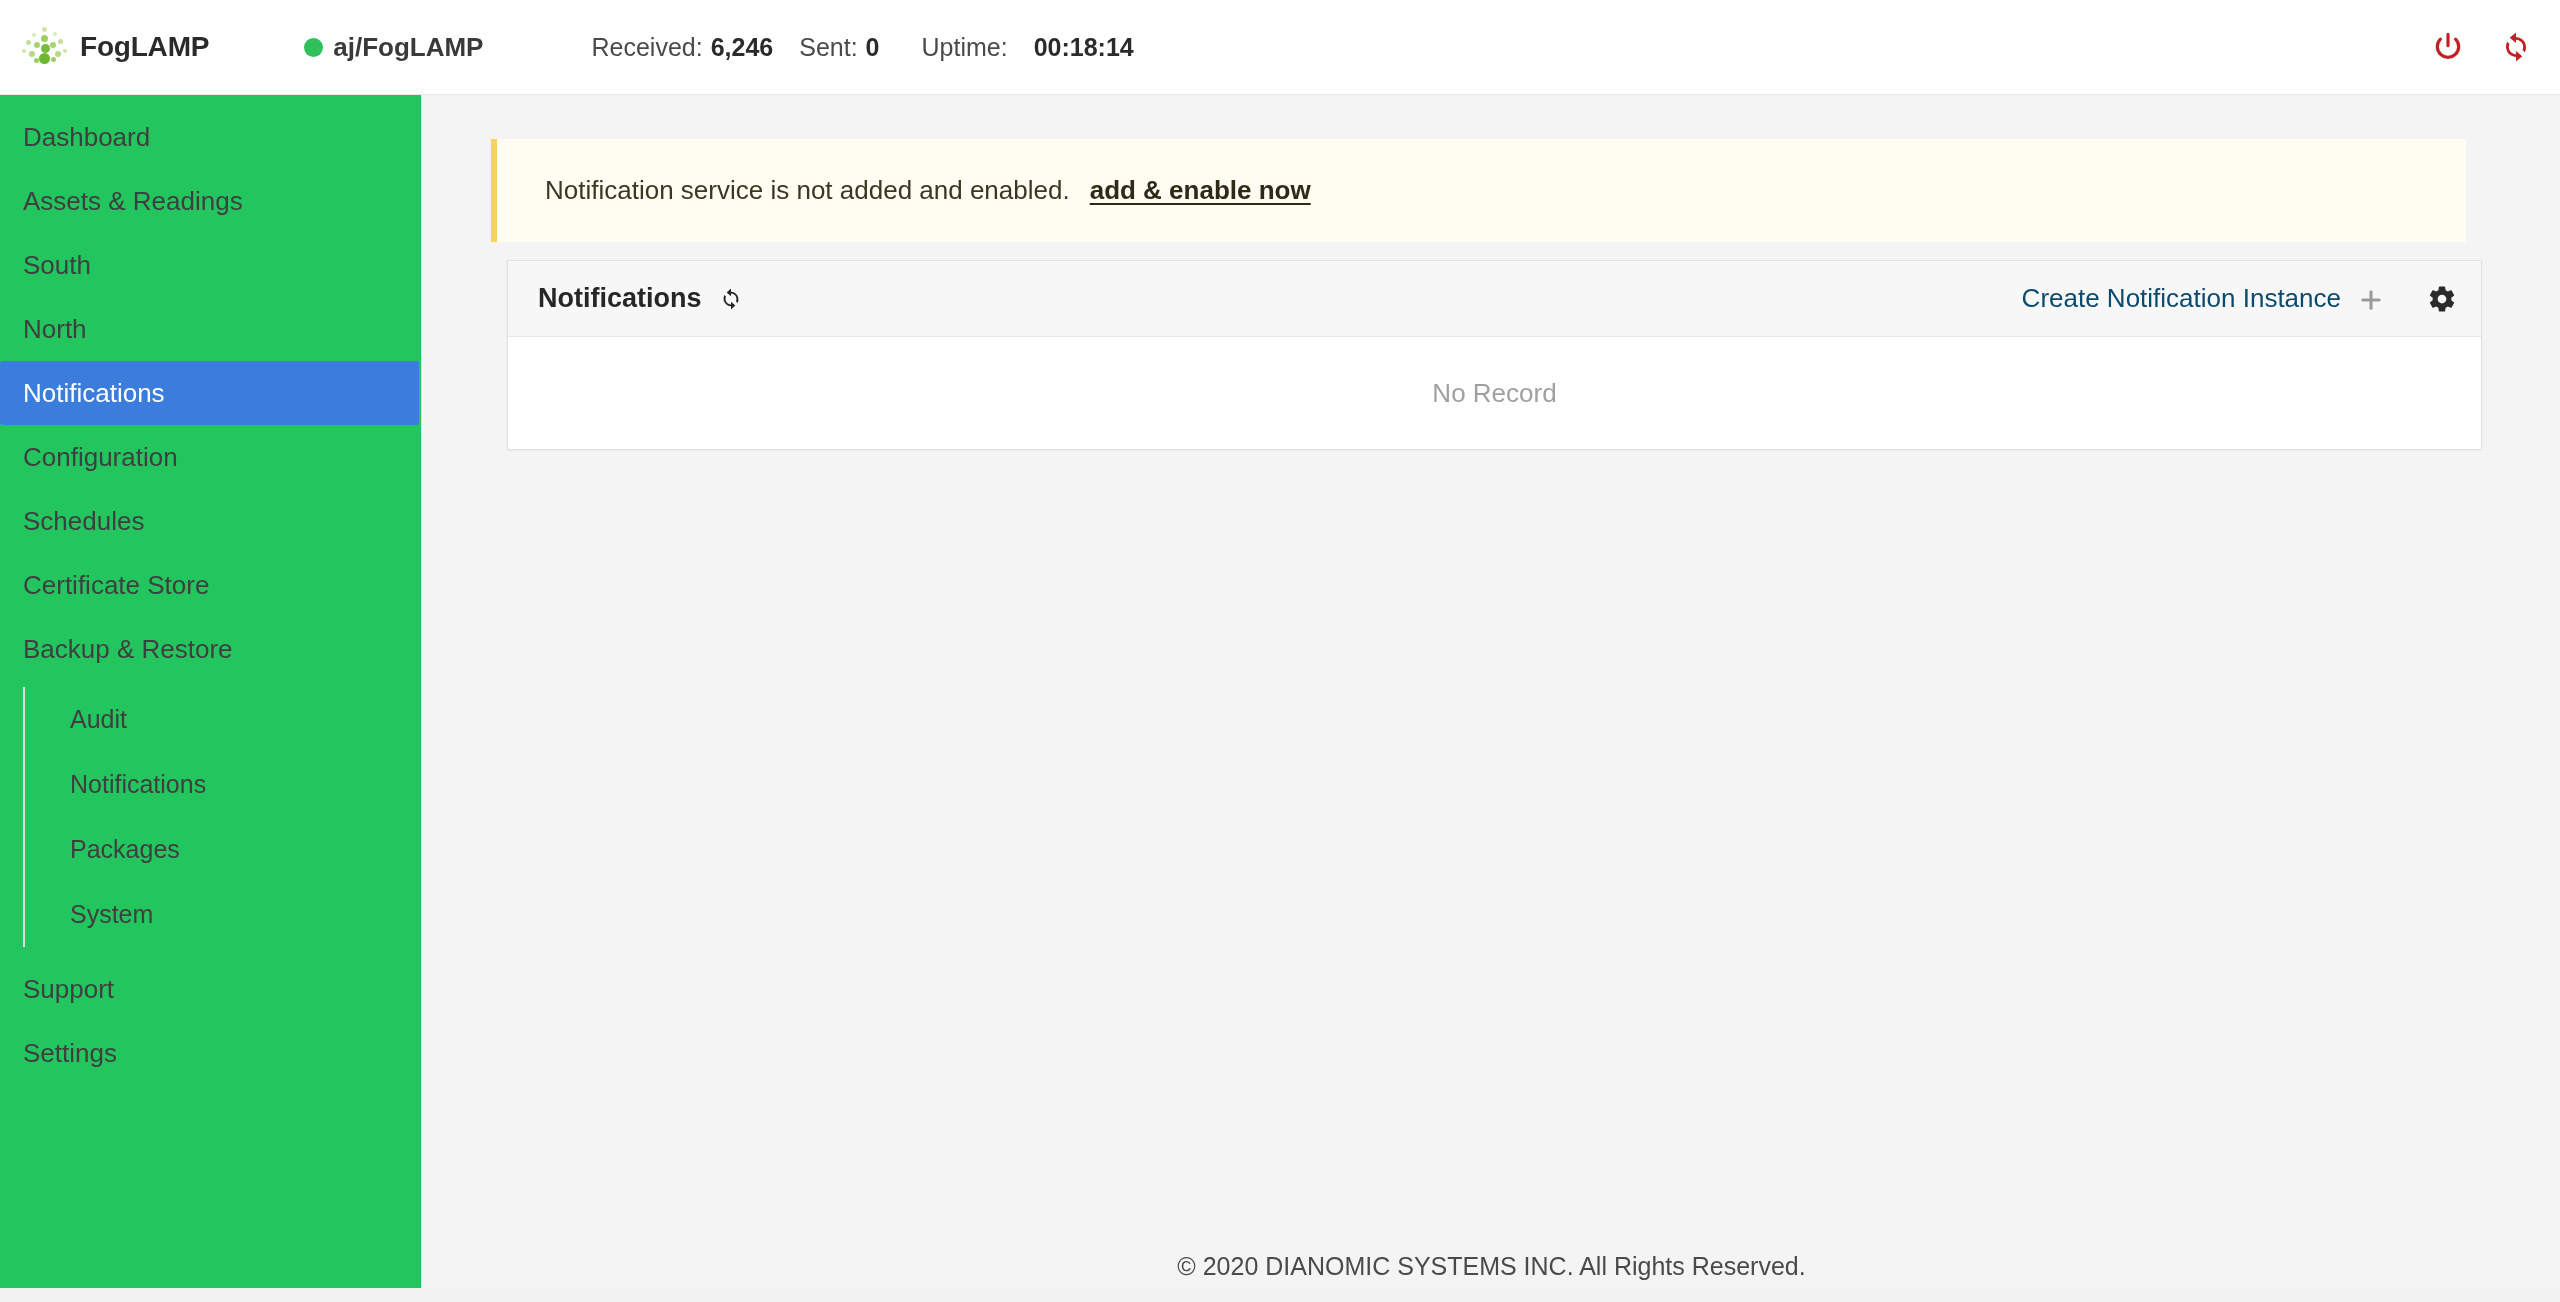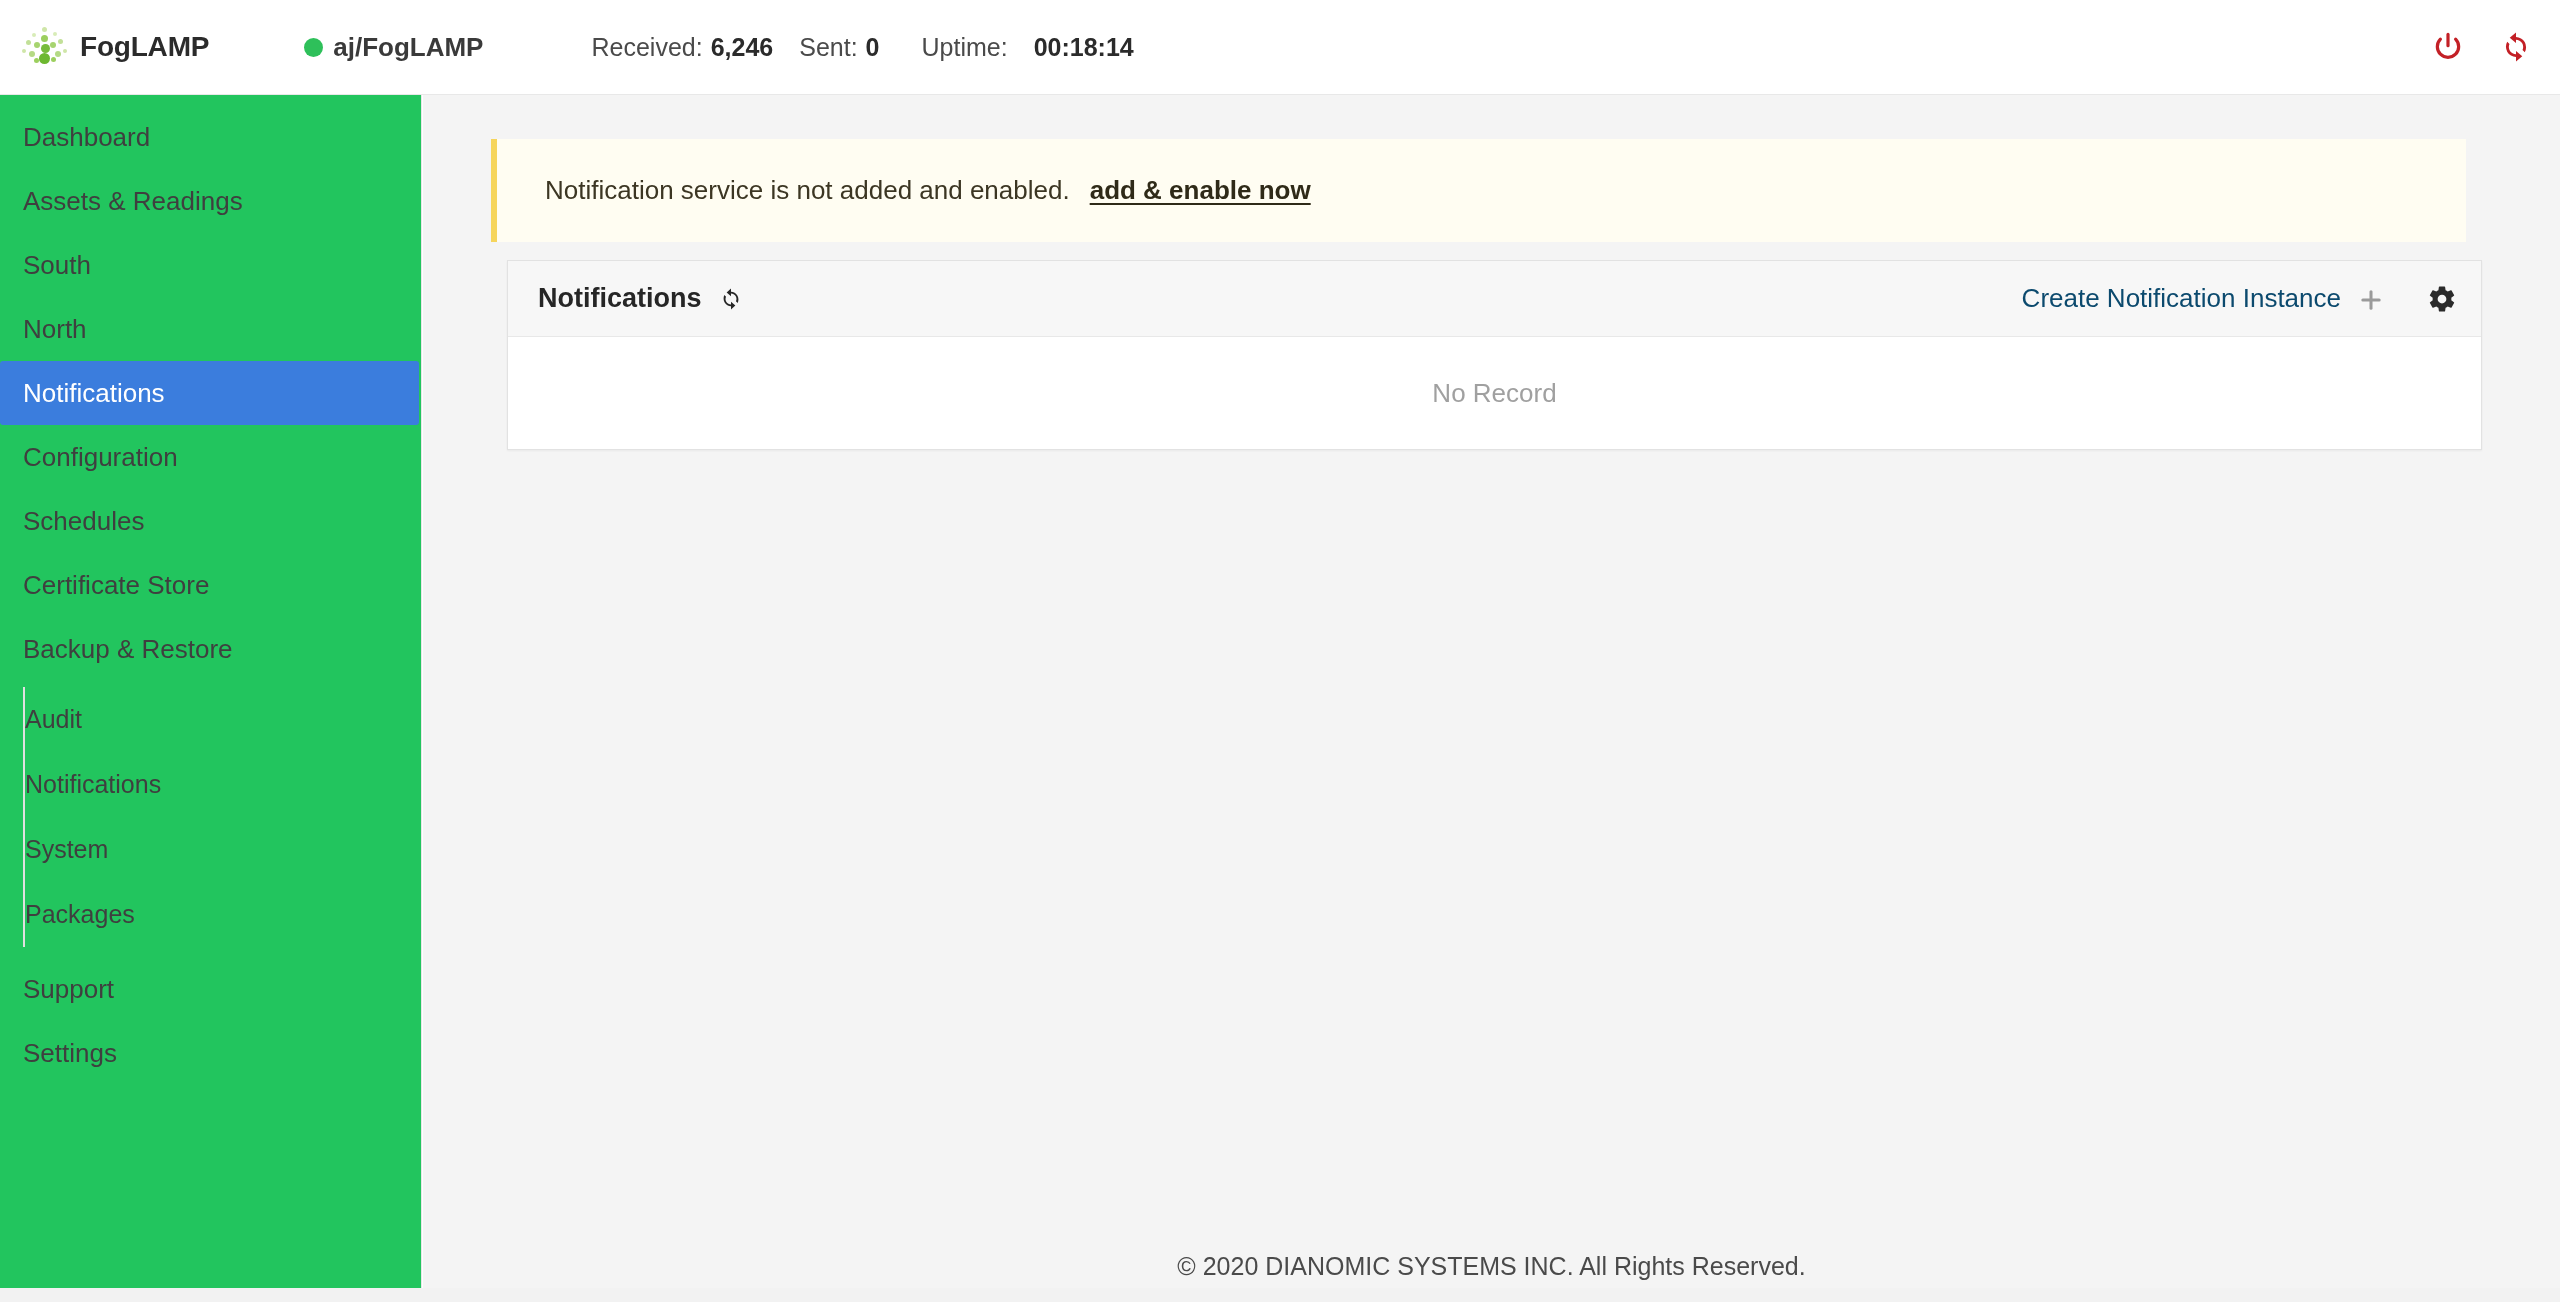--- a/index.html
+++ b/index.html
@@ -128,20 +128,21 @@
     margin-left: 23px;
     border-left: 2px solid #e0e0e0;
     padding-left: 0;
     margin-top: 6px;
     margin-bottom: 10px;
   }
   .nav-subitem {
     display: block;
     height: 65px;
     line-height: 65px;
+    padding-left: 45px;
     font-size: 25px;
     color: #3f3f3f;
     cursor: pointer;
     white-space: nowrap;
     text-decoration: none;
   }
 
   
   .main {
     position: absolute;
@@ -332,22 +333,22 @@
   <a class="nav-item">North</a>
   <a class="nav-item active">Notifications</a>
   <a class="nav-item">Configuration</a>
   <a class="nav-item">Schedules</a>
   <a class="nav-item">Certificate Store</a>
   <a class="nav-item">Backup &amp; Restore</a>
 
   <div class="nav-sub">
     <a class="nav-subitem">Audit</a>
     <a class="nav-subitem">Notifications</a>
+    <a class="nav-subitem">Packages</a>
     <a class="nav-subitem">System</a>
-    <a class="nav-subitem">Packages</a>
   </div>
 
   <a class="nav-item">Support</a>
   <a class="nav-item">Settings</a>
 </nav>
 
 <main class="main">
 
   <div class="banner">
     <span class="banner-text">Notification service is not added and enabled.</span>

